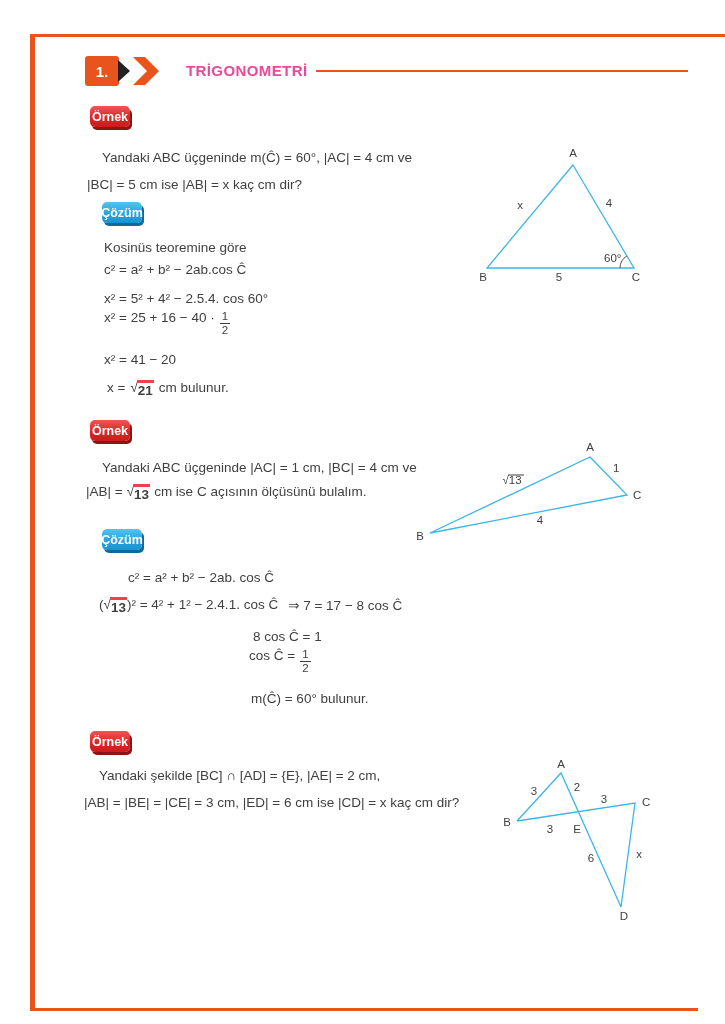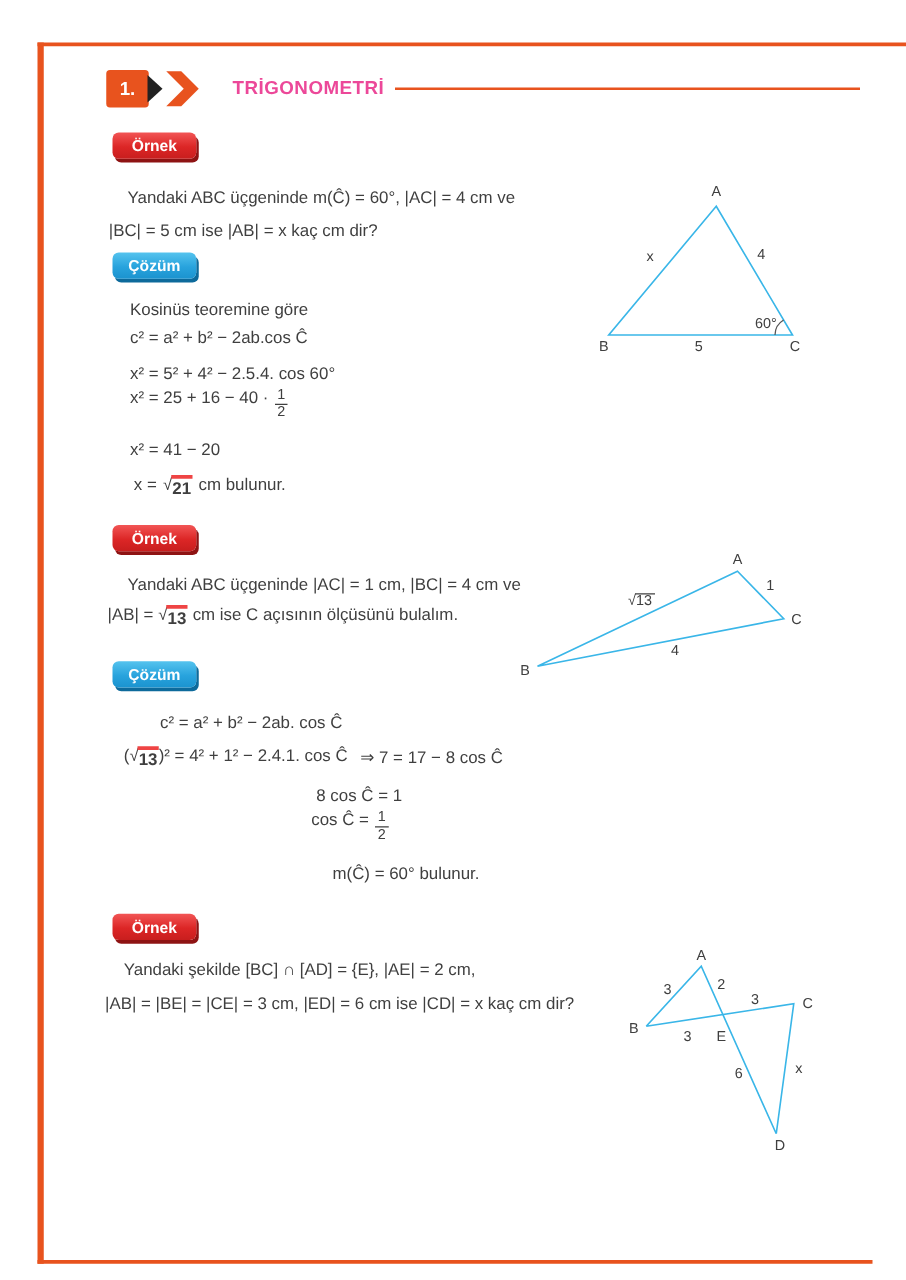--- a/index.html
+++ b/index.html
@@ -6,26 +6,26 @@
   .page{position:relative;width:725px;height:1024px;background:#fff;overflow:hidden;
         font-family:"Liberation Sans",sans-serif;color:#3f3f3f;}
   .abs{position:absolute;}
   .frame{background:#e8531e;}
   .chapter-box{position:absolute;left:85px;top:56px;width:34px;height:30px;background:#e8531e;
         border-radius:3px;color:#fff;font-weight:bold;font-size:15px;
         display:flex;align-items:center;justify-content:center;}
   .chapter-title{position:absolute;left:186px;top:62px;font-size:15px;font-weight:bold;
         color:#ec4899;letter-spacing:0.4px;white-space:nowrap;}
   .title-rule{position:absolute;left:316px;top:70px;width:372px;height:2px;background:#e8531e;}
-  .badge{position:absolute;width:67px;height:21px;border-radius:5px;color:#fff;font-weight:bold;
+  .badge{position:absolute;width:40px;height:21px;border-radius:5px;color:#fff;font-weight:bold;
         font-size:12.5px;display:flex;align-items:center;justify-content:center;}
   .badge.red{background:linear-gradient(180deg,#f25555 0%,#dc2626 55%,#c81e1e 100%);
         box-shadow:2px 3px 0 #8e1313;}
   .badge.blue{background:linear-gradient(180deg,#55c3ee 0%,#28a3dd 55%,#1b93cf 100%);
-        box-shadow:2px 3px 0 #0d6a9b;}
+        box-shadow:2px 3px 0 #0d6a9b;margin-left:12px;}
   .text{position:absolute;font-size:13.5px;white-space:nowrap;}
   .eq{position:absolute;font-size:13.5px;white-space:nowrap;display:flex;gap:5px;}
   .nogap{display:inline-flex;align-items:flex-start;gap:0;}
   .frac{display:inline-flex;flex-direction:column;align-items:center;font-size:11.5px;line-height:1.15;}
   .frac .num{padding:0 2px;}
   .frac .den{border-top:1px solid #3f3f3f;padding:0 2px;}
   .sqrt{display:inline-flex;align-items:flex-start;gap:0;}
   .sqrt .radicand{border-top:3px solid #ef4444;margin-left:-1px;padding:0 1px;font-weight:bold;}
   .diagram{position:absolute;}
   .diagram text{font-size:11.5px;fill:#3f3f3f;}
@@ -138,21 +138,21 @@
   <div class="eq" style="left:253px;top:629px">
     <span>8 cos Ĉ = 1</span>
   </div>
   <div class="eq" style="left:249px;top:648px">
     <span>cos Ĉ =</span>
     <span class="frac">
       <span class="num">1</span>
       <span class="den">2</span>
     </span>
   </div>
-  <div class="eq" style="left:266px;top:691px">
+  <div class="eq" style="left:251px;top:691px">
     <span>m(Ĉ) = 60° bulunur.</span>
   </div>
 
   <div class="badge red" style="left:90px;top:731px">Örnek</div>
 
   <div class="text" style="left:99px;top:768px">Yandaki şekilde [BC] ∩ [AD] = {E}, |AE| = 2 cm,</div>
   <div class="text" style="left:84px;top:795px">|AB| = |BE| = |CE| = 3 cm, |ED| = 6 cm ise |CD| = x kaç cm dir?</div>
 
   <svg class="diagram" style="left:497px;top:757px" width="175" height="172">
     <path class="edge" d="M20,64 L64,16 L124,150 M20,64 L138,46 L124,150"></path>

